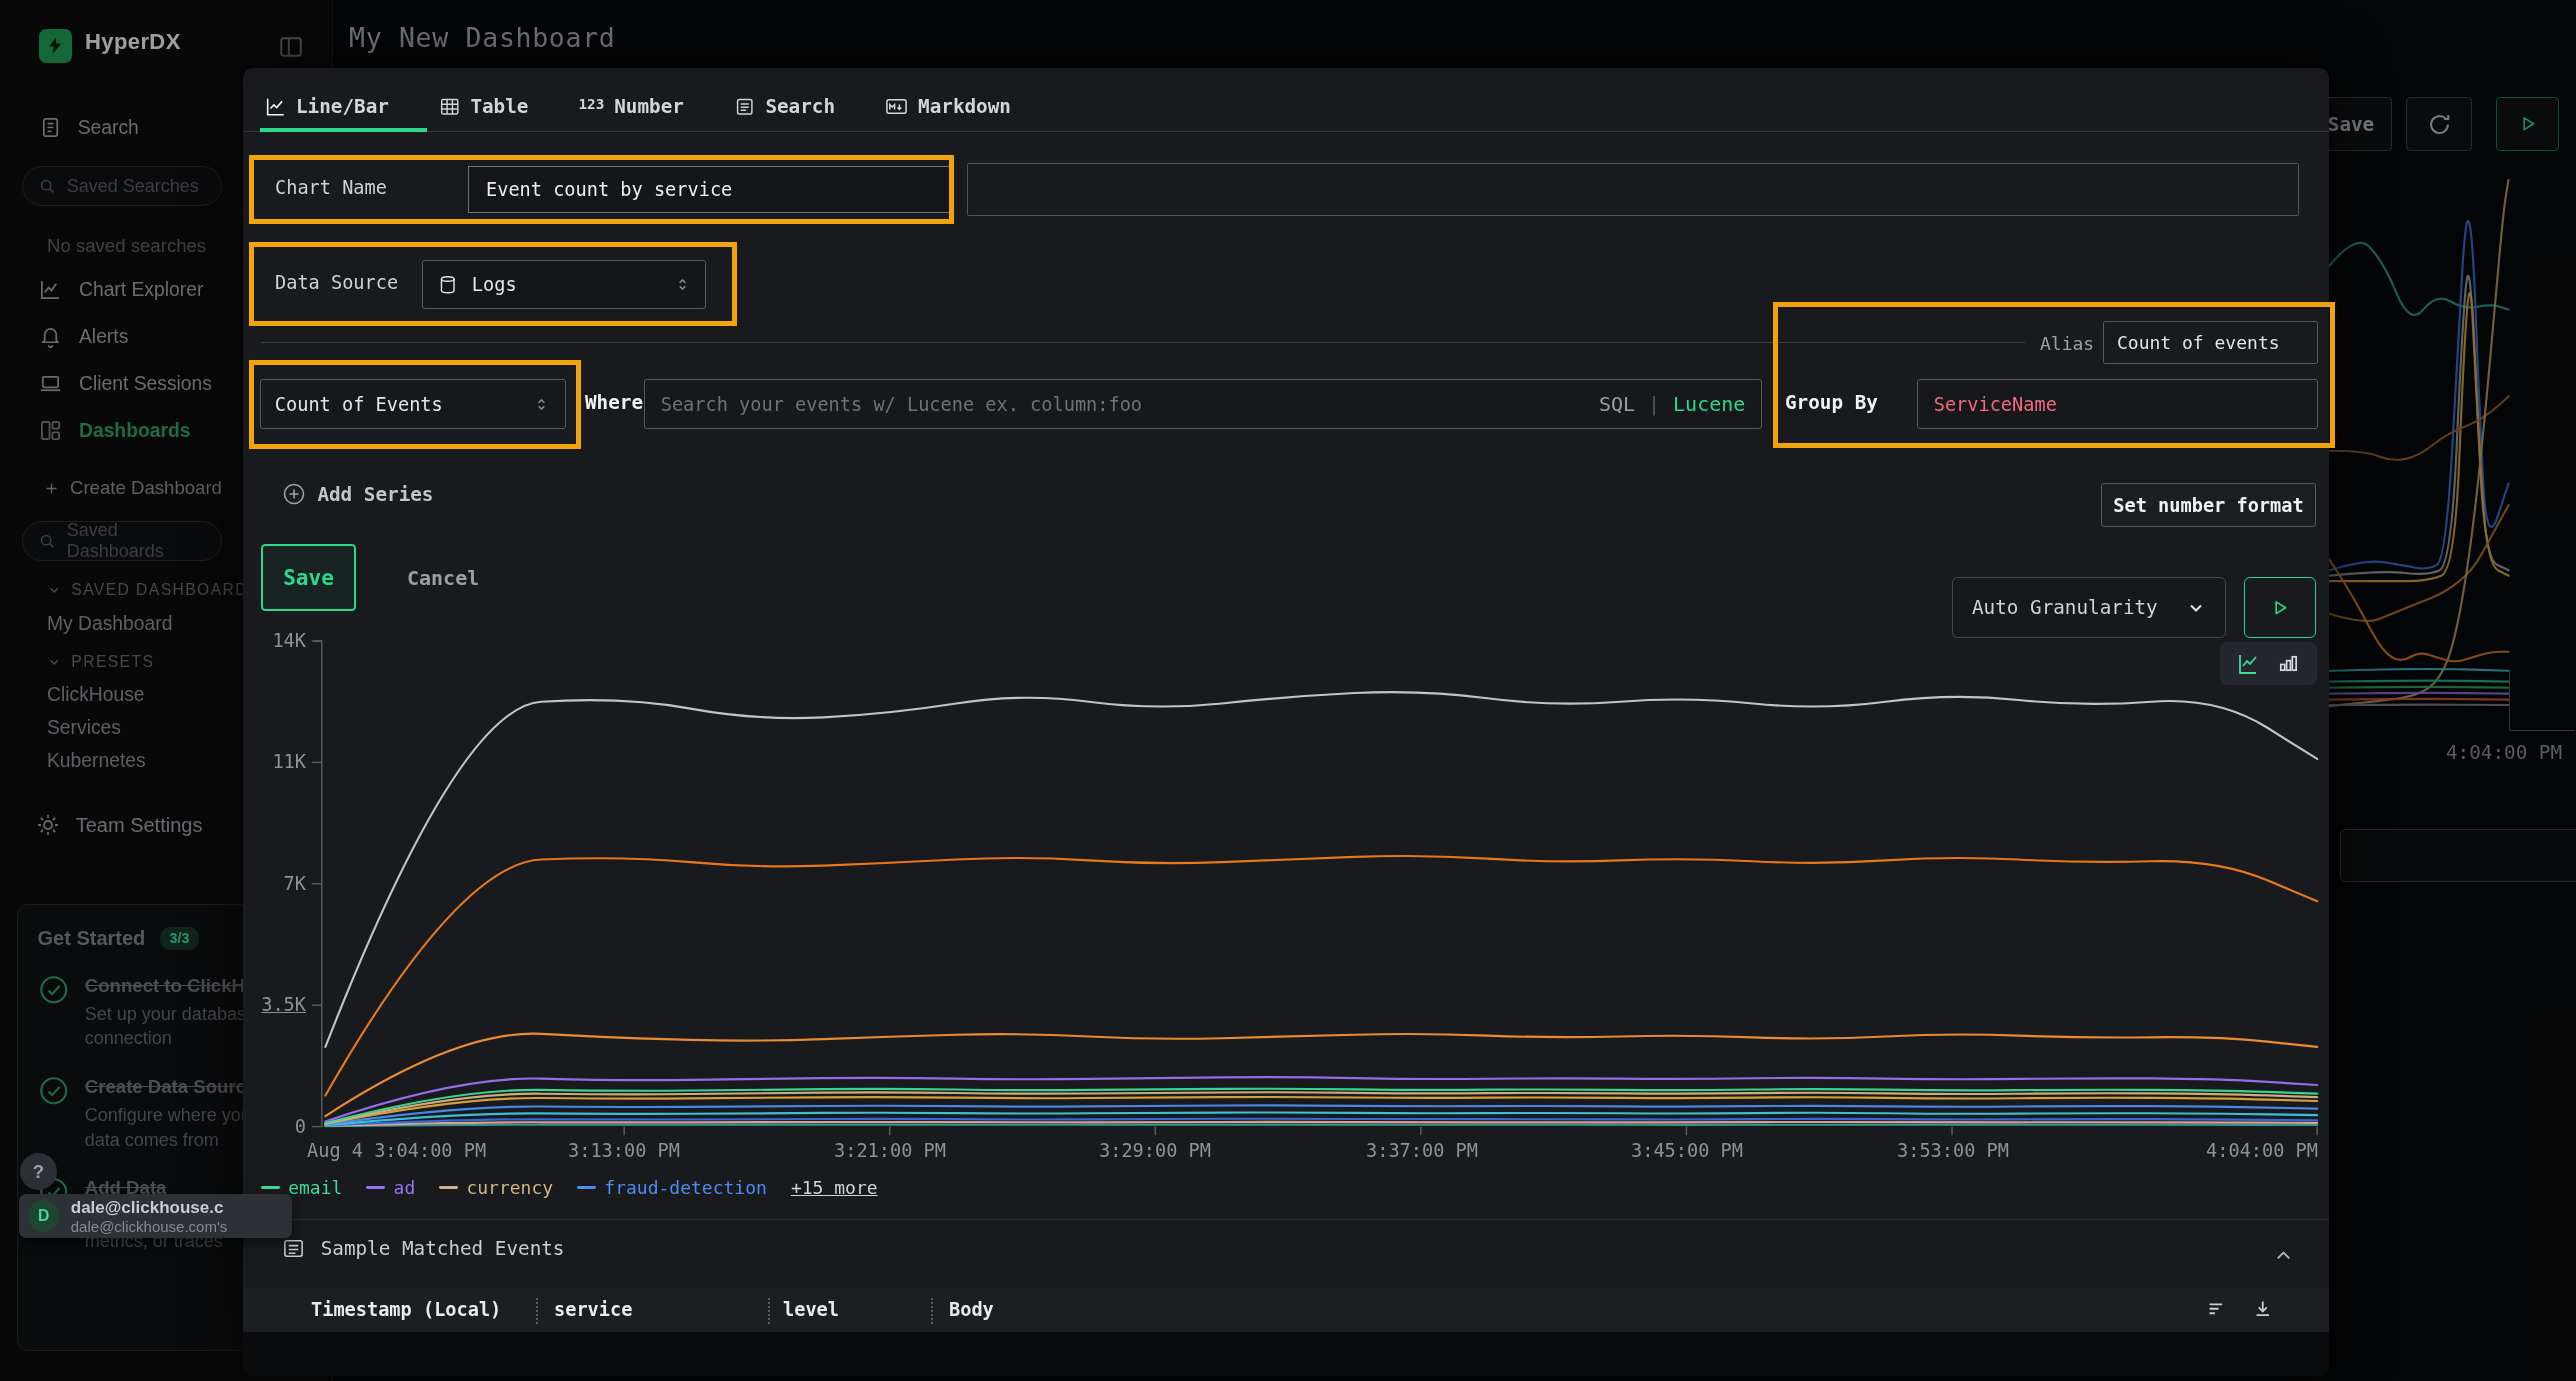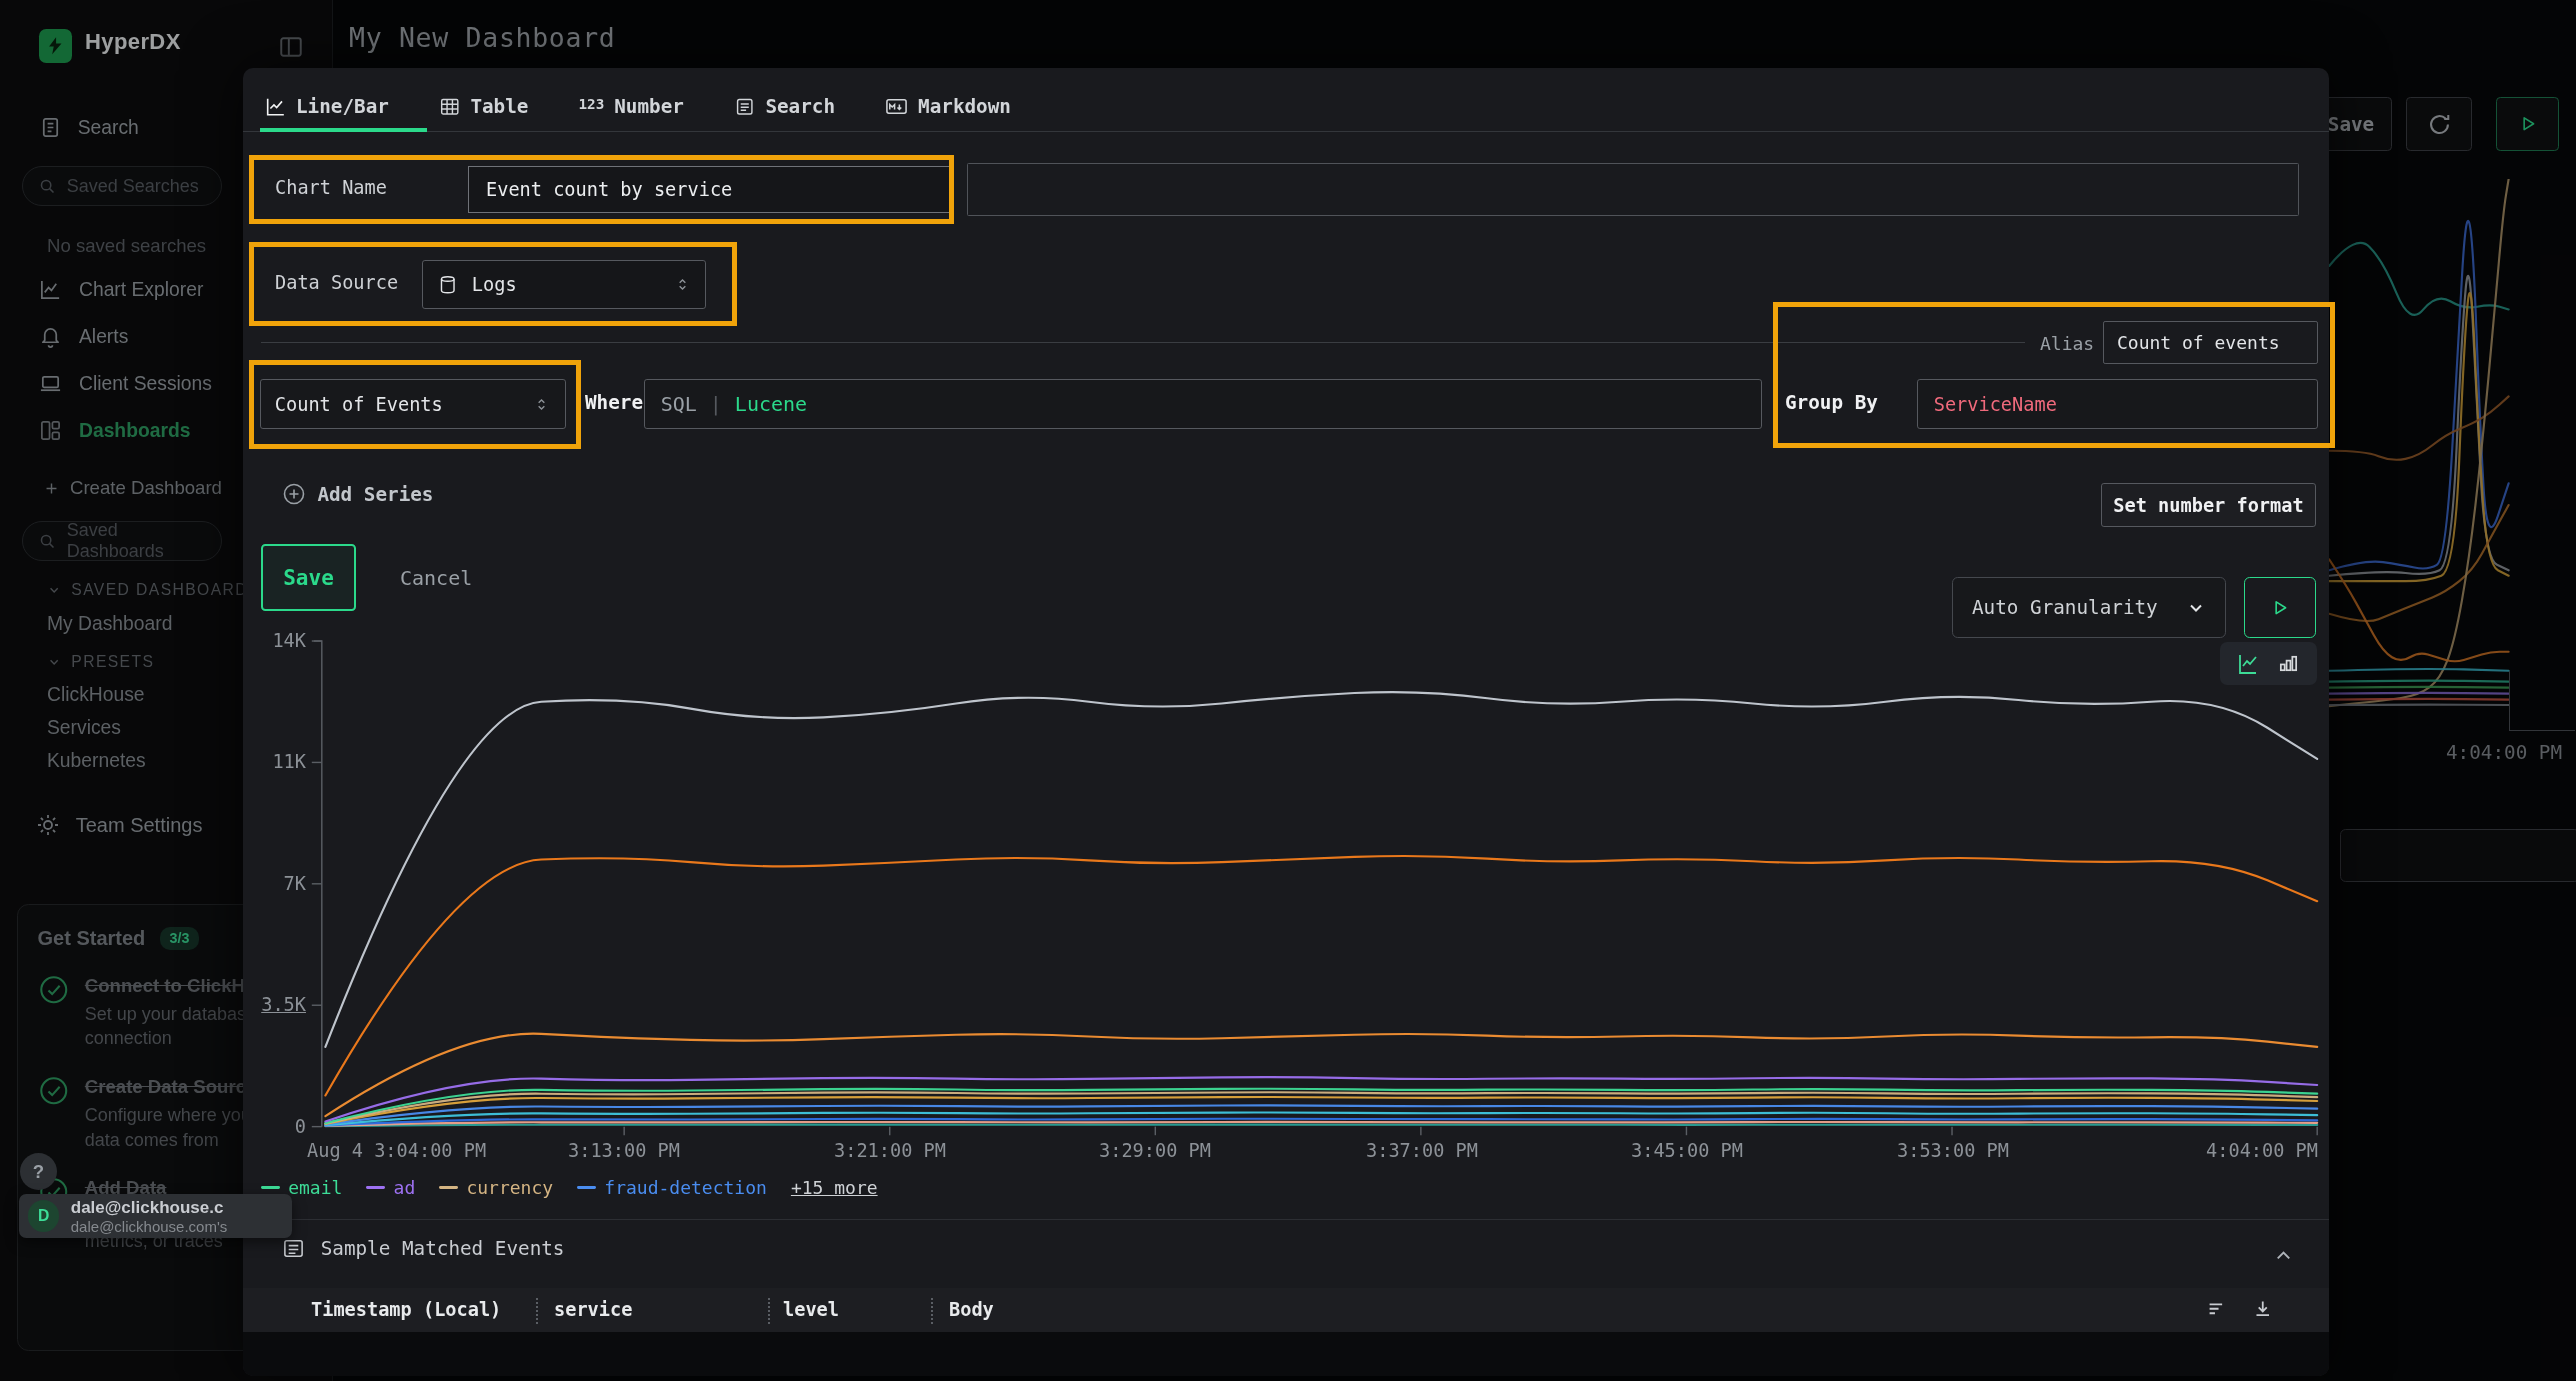--- a/index.html
+++ b/index.html
@@ -95,21 +95,21 @@
   .where-input { position:absolute; left:401px; top:311px; width:1118px; height:50px; border:1.4px solid #56595f; border-radius:2.9px; display:flex; align-items:center; padding:0 15.7px; gap:13px; background:#17181b; }
   .where-placeholder { flex:1; font-size:18.6px; color:#6e7278; white-space:nowrap; overflow:hidden; }
   .lang { font-size:20px; } .lang-sql { color:#9aa0a6; } .lang-sep { color:#56595f; } .lang-lucene { color:#2bd98b; }
   .group-by-label { left:1542px; top:323px; font-weight:bold; color:#f0f1f3; font-size:19.3px; }
   .group-by-input { position:absolute; left:1674px; top:311px; width:401px; height:50px; border:1.4px solid #56595f; border-radius:2.9px; display:flex; align-items:center; padding:0 15.7px; font-size:18.6px; background:#17181b; white-space:nowrap; }
 
   .add-series { position:absolute; left:39px; top:414px; display:flex; align-items:center; gap:11.4px; font-size:19.3px; font-weight:bold; color:#c2c6cb; }
   .set-number-format { position:absolute; left:1858px; top:415px; width:215px; height:44px; border:1.4px solid #56595f; border-radius:2.9px; display:flex; align-items:center; justify-content:center; font-size:18.6px; font-weight:bold; color:#f0f1f3; background:#1d1e22; }
 
   .save-btn { position:absolute; left:18px; top:476px; width:95px; height:67px; border:2.1px solid #2bd98b; border-radius:4.3px; color:#2bd98b; font-weight:bold; font-size:21px; display:flex; align-items:center; justify-content:center; background:rgba(43,217,139,0.05); }
-  .cancel-btn { position:absolute; left:157px; top:498px; font-size:20px; font-weight:normal; color:#9aa0a6; }
+  .cancel-btn { position:absolute; left:164px; top:498px; font-size:20px; font-weight:bold; color:#9aa0a6; }
 
   .granularity { position:absolute; left:1709px; top:509px; width:274px; height:61px; border:1.4px solid #45484e; border-radius:5.7px; background:#17181b; display:flex; align-items:center; justify-content:space-between; padding:0 19px; font-size:19.3px; color:#cfd2d6; white-space:nowrap; }
   .play-btn-modal { position:absolute; left:2001px; top:509px; width:72px; height:61px; border:1.4px solid #2bd98b; border-radius:5.7px; display:flex; align-items:center; justify-content:center; color:#2bd98b; }
   .chart-toggle { position:absolute; left:1977px; top:574px; width:97px; height:43px; background:#23262c; border-radius:7.2px; display:flex; align-items:center; justify-content:center; gap:15.7px; }
 
   #main-chart { position:absolute; left:64px; top:558px; }
   .ytick { position:absolute; left:0; width:63px; text-align:right; font-size:18.6px; color:#8c9197; }
   .yt-0 { top:562px; } .yt-1 { top:683px; } .yt-2 { top:805px; } .yt-3 { top:926px;text-decoration:underline; } .yt-4 { top:1048px; }
   .xtick { position:absolute; top:1072px; font-size:18.6px; color:#8c9197; white-space:nowrap; }
   .xt-0 { left:64px; } .xt-1 { left:381px; transform:translateX(-50%); } .xt-2 { left:647px; transform:translateX(-50%); }
@@ -435,20 +435,21 @@
   <div class="select-box agg-select">
     <span class="grow">Count of Events</span>
     <span class="icon">
       <svg width="17" height="17" viewBox="0 0 24 24" fill="none" stroke="#8c9197" stroke-width="2">
           <path d="M8 9.5l4-4 4 4M8 14.5l4 4 4-4"></path>
         </svg>
     </span>
   </div>
   <span class="field-label where-label">Where</span>
   <div class="where-input">
+    <span class="where-placeholder">Search your events w/ Lucene ex. column:foo</span>
     <span class="lang lang-sql">SQL</span>
     <span class="lang lang-sep">|</span>
     <span class="lang lang-lucene">Lucene</span>
   </div>
   <span class="field-label group-by-label">Group By</span>
   <div class="group-by-input">
     <span style="color: rgb(240, 106, 124);">ServiceName</span>
   </div>
 
   <div class="ann" id="ann-chart-name"></div>

